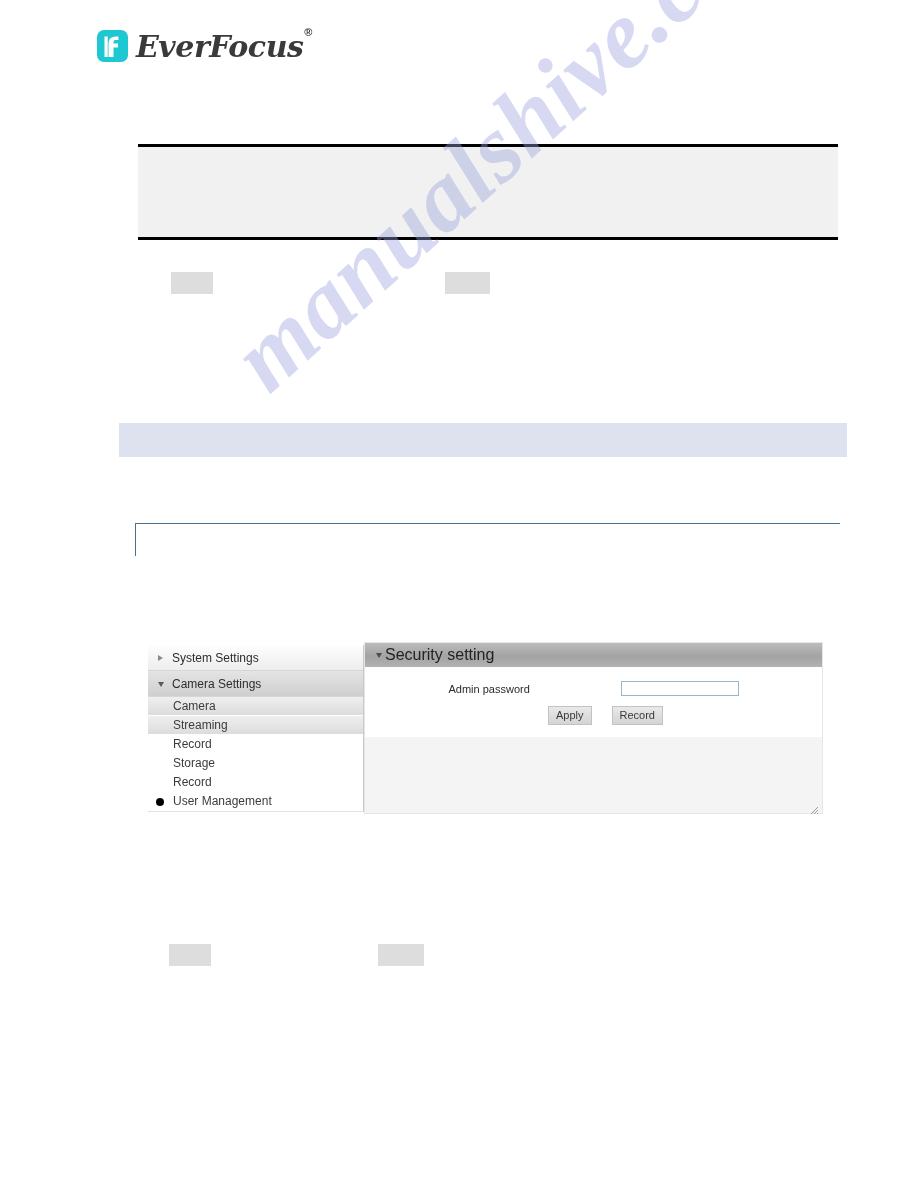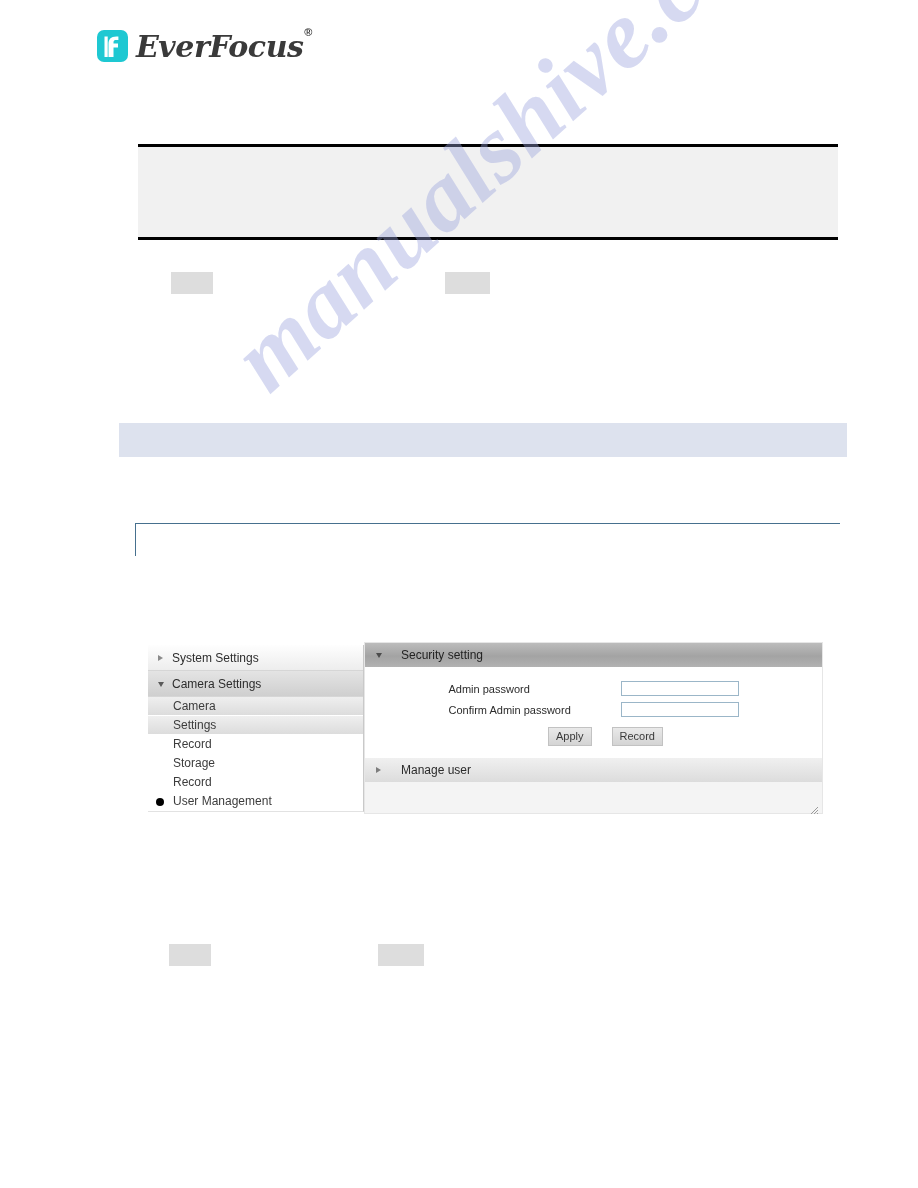--- a/index.html
+++ b/index.html
@@ -216,23 +216,23 @@
     width: 459px;
     height: 172px;
     background: #f4f4f4;
     border: 1px solid #e6e6e6;
     box-sizing: border-box;
   }
   .acc-header {
     position: relative;
     height: 24px;
     line-height: 24px;
-    font-size: 12px;
+    font-size: 16px;
     color: #2b2b2b;
-    padding-left: 36px;
+    padding-left: 20px;
     box-sizing: border-box;
   }
   .acc-header.open {
     background: linear-gradient(to bottom, #bcbcbc 0%, #a3a3a3 55%, #b2b2b2 100%);
     color: #232323;
   }
   .acc-header.closed {
     background: linear-gradient(to bottom, #f0f0f0 0%, #dcdcdc 100%);
   }
   .acc-arrow {
@@ -343,21 +343,21 @@
 
         <div class="nav-top expanded">
           <span class="nav-arrow down"></span>
           <span>Camera Settings</span>
         </div>
 
         <div class="nav-sub shaded">
           <span>Camera</span>
         </div>
         <div class="nav-sub shaded">
-          <span>Settings</span>
+          <span>Streaming</span>
         </div>
         <div class="nav-sub">
           <span>Record</span>
         </div>
         <div class="nav-sub">
           <span>Storage</span>
         </div>
         <div class="nav-sub">
           <span>Record</span>
         </div>
@@ -375,36 +375,28 @@
           <span>Security setting</span>
         </div>
 
         <div class="acc-body">
 
           <div class="form-row">
             <div class="form-label">Admin password</div>
             <input class="form-input" type="password" placeholder="" style="">
           </div>
 
-          <div class="form-row">
-            <div class="form-label">Confirm Admin password</div>
-            <input class="form-input" type="password" placeholder="" style="">
-          </div>
 
           <div class="btn-row">
             <button class="ui-btn">Apply</button>
             <button class="ui-btn">Record</button>
           </div>
 
         </div>
 
-        <div class="acc-header closed">
-          <span class="acc-arrow right"></span>
-          <span>Manage user</span>
-        </div>
 
         <div id="resize-grip">
           <svg width="9" height="9" viewBox="0 0 9 9" xmlns="http://www.w3.org/2000/svg">
             <path d="M8 1 L1 8 M8 4 L4 8 M8 7 L7 8" stroke="#9a9a9a" stroke-width="1" fill="none"></path>
           </svg>
         </div>
 
       </div>
 
     </div>

